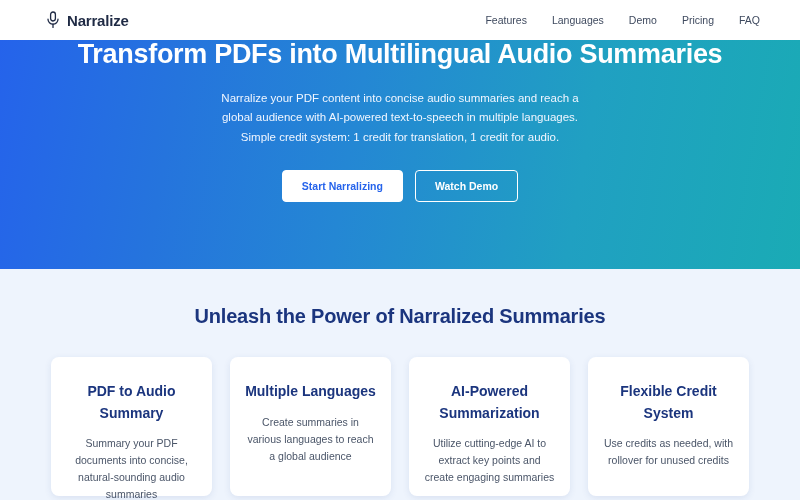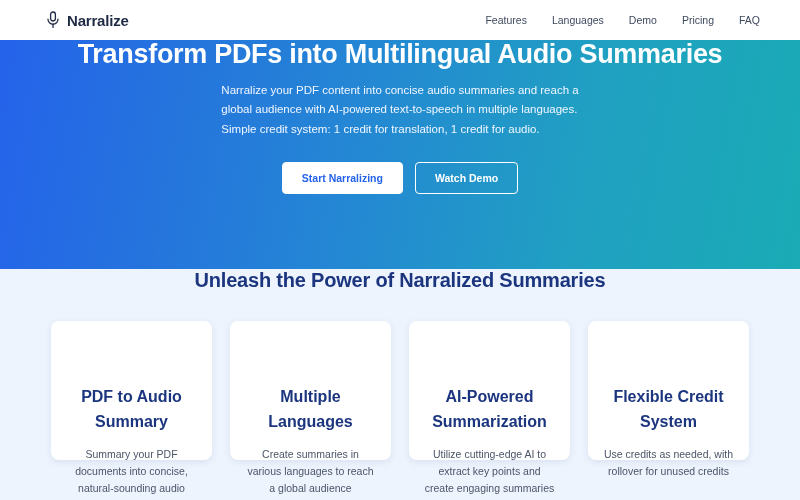--- a/index.html
+++ b/index.html
@@ -72,24 +72,24 @@
   .hero-title {
     font-size: 27px;
     font-weight: bold;
     color: #ffffff;
     letter-spacing: -0.3px;
     text-align: center;
     line-height: 1.1;
   }
 
   .hero-subtitle {
-    margin-top: 11px;
+    margin-top: 19px;
     font-size: 11.5px;
     color: #f0f6ff;
-    text-align: left;
+    text-align: center;
     line-height: 1.72;
     max-width: 420px;
   }
 
   .hero-actions {
     margin-top: 22px;
     display: flex;
     gap: 12px;
   }
 
@@ -112,20 +112,21 @@
 
   .btn-outline {
     background: transparent;
     color: #ffffff;
     border: 1px solid #ffffff;
   }
 
   
   .features {
     background: #eef4fd;
+    padding-top: 36px;
   }
 
   .features-title {
     text-align: center;
     font-size: 20px;
     font-weight: bold;
     color: #1b357e;
     letter-spacing: -0.2px;
   }
 
@@ -141,25 +142,24 @@
     width: 162px;
     height: 139px;
     background: #ffffff;
     border-radius: 8px;
     box-shadow: 0 2px 7px rgba(36, 70, 140, 0.10);
     padding: 24px 14px 0;
     text-align: center;
   }
 
   .card-title {
-    font-size: 16px;
+    font-size: 14px;
     font-weight: bold;
     color: #1b357e;
     line-height: 1.55;
-    margin-top: 40px;
   }
 
   .card-text {
     margin-top: 11px;
     font-size: 10.5px;
     color: #4a5568;
     line-height: 1.62;
   }
 </style>
 </head>

